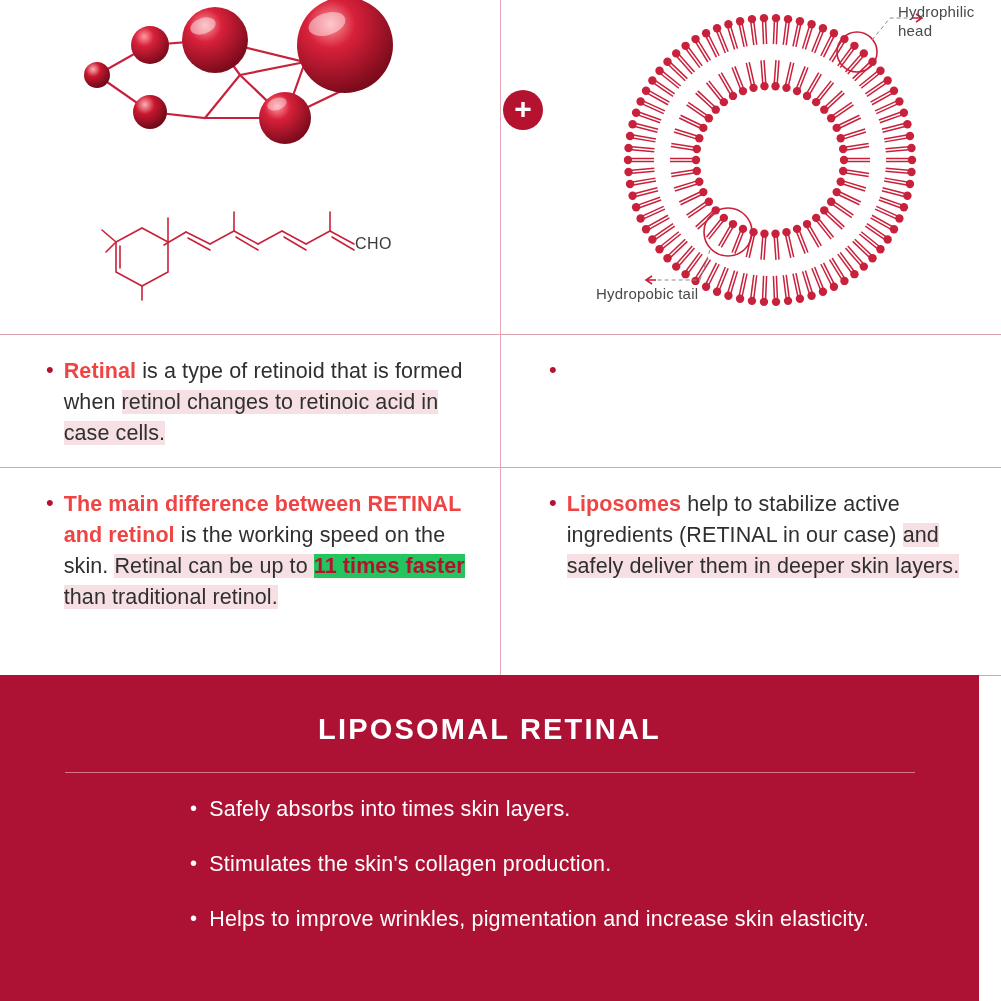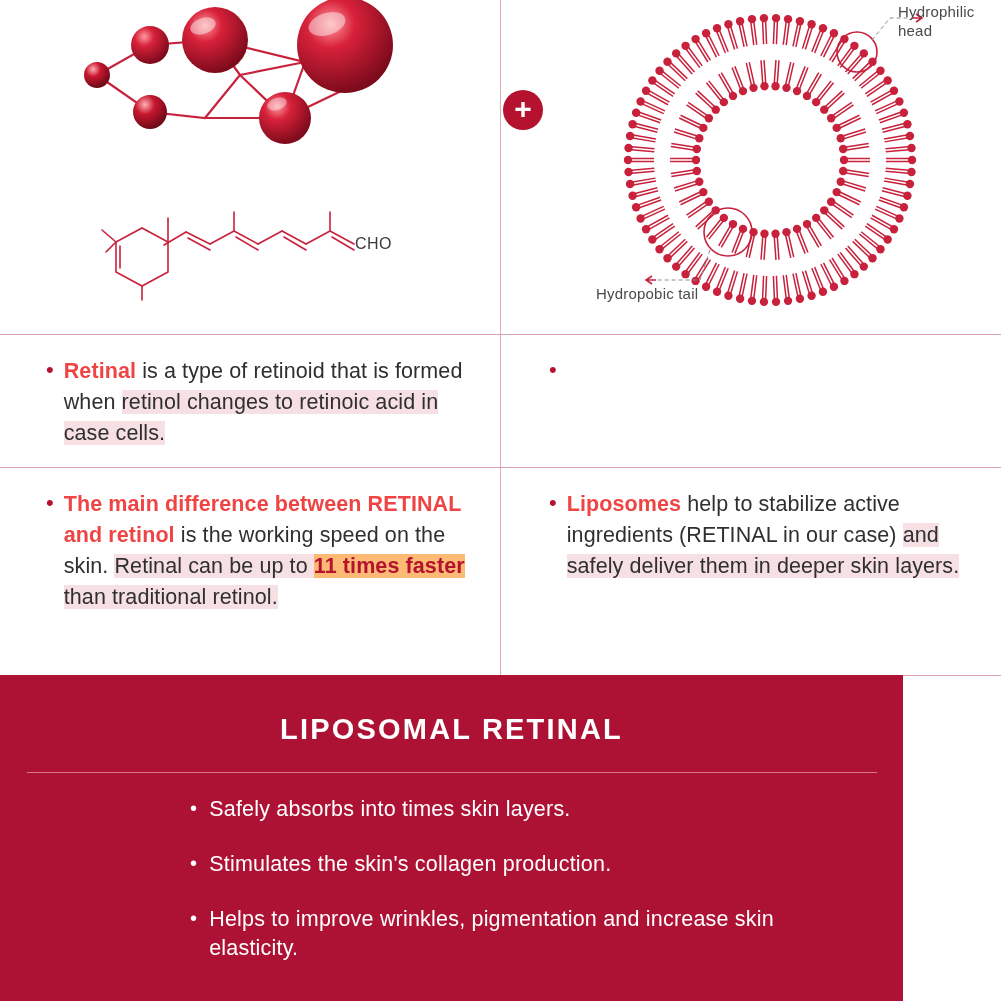--- a/index.html
+++ b/index.html
@@ -134,28 +134,28 @@
     flex: 0 0 auto;
   }
   .bullet-text {
     font-size: 21.5px;
     line-height: 31px;
     color: #2f2f2f;
     letter-spacing: 0.1px;
   }
   .bullet-text b { font-weight: bold; color: #ef4444; }
   .hl { background: #f6e0e4; }
-  .hl-red { background: #fdba74; color: #b4122f; font-weight: bold; margin-top: 28px; }
+  .hl-red { background: #22c55e; color: #b4122f; font-weight: bold; margin-top: 28px; }
 
   
   .banner {
     position: absolute;
     left: 0;
     top: 675px;
-    width: 903px;
+    width: 979px;
     height: 326px;
     background: #ad1235;
     color: #ffffff;
   }
   .banner-title {
     text-align: center;
     font-size: 29px;
     font-weight: bold;
     letter-spacing: 2.2px;
     padding-top: 38px;

